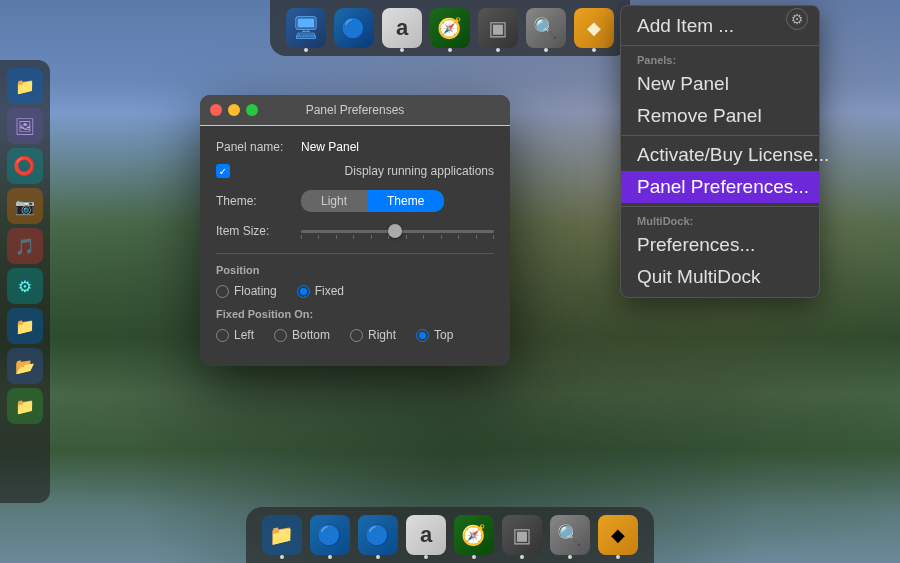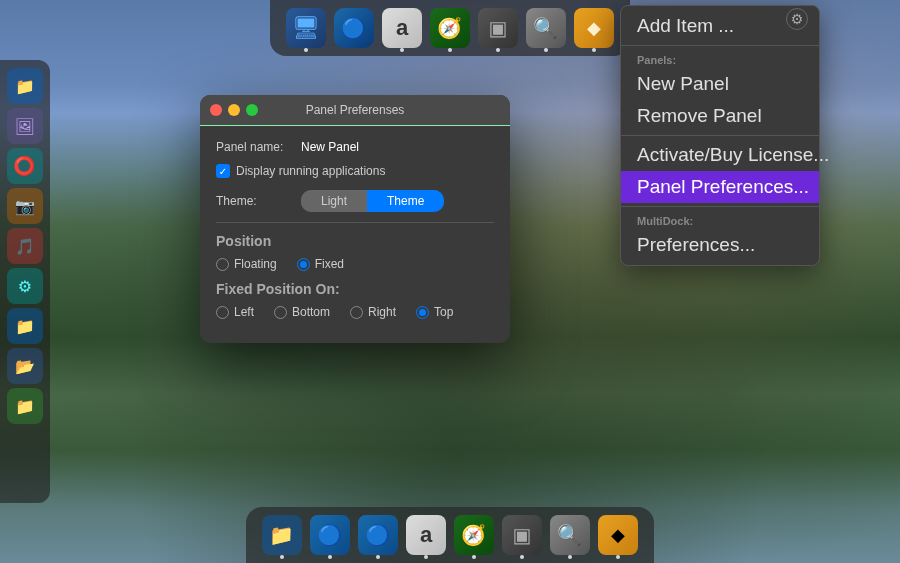--- a/index.html
+++ b/index.html
@@ -210,20 +210,21 @@
     .form-value {
       color: #fff;
       font-size: 12px;
     }
 
     .checkbox-row {
       display: flex;
       align-items: center;
       margin-bottom: 12px;
       gap: 6px;
+      justify-content: space-between;
     }
 
     .checkbox {
       width: 14px;
       height: 14px;
       background: #007aff;
       border-radius: 3px;
       display: flex;
       align-items: center;
       justify-content: center;
@@ -303,21 +304,21 @@
     }
 
     .slider-tick {
       width: 1px;
       height: 4px;
       background: #666;
     }
 
     .section-label {
       color: #aaa;
-      font-size: 14px;
+      font-size: 11px;
       font-weight: 600;
       margin-bottom: 8px;
     }
 
     .position-row {
       display: flex;
       align-items: flex-end;
       gap: 20px;
       margin-bottom: 10px;
     }
@@ -447,20 +448,21 @@
   <div class="menu-separator"></div>
   <div class="menu-section-label">Panels:</div>
   <div class="menu-item">New Panel</div>
   <div class="menu-item">Remove Panel</div>
   <div class="menu-separator"></div>
   <div class="menu-item">Activate/Buy License...</div>
   <div class="menu-item active">Panel Preferences...</div>
   <div class="menu-separator"></div>
   <div class="menu-section-label">MultiDock:</div>
   <div class="menu-item">Preferences...</div>
+  <div class="menu-item">Quit MultiDock</div>
 </div>
 
 <div class="top-dock">
   <div class="dock-icon icon-monitor" style="background:linear-gradient(135deg,#2a5a9a,#1a3a6a);color:#5ab0ff;font-size:22px;">🖥</div>
   <div class="dock-icon" style="background:linear-gradient(135deg,#1a6aaa,#0a4a8a);border-radius:10px;overflow:hidden;">
     <div style="width:40px;height:40px;background:linear-gradient(135deg,#1a6aaa,#0a3a7a);display:flex;align-items:center;justify-content:center;font-size:20px;">🔵</div>
   </div>
   <div class="dock-icon icon-font" style="background:linear-gradient(135deg,#ddd,#bbb);color:#333;font-size:22px;font-weight:bold;">a</div>
   <div class="dock-icon" style="background:linear-gradient(135deg,#1a6a1a,#0a4a0a);color:#5af55a;font-size:20px;">🧭</div>
   <div class="dock-icon" style="background:linear-gradient(135deg,#555,#333);color:#aaa;font-size:20px;">▣</div>
@@ -503,20 +505,42 @@
     </div>
 
     <div class="form-row">
       <span class="form-label">Theme:</span>
       <div class="theme-toggle">
         <button class="theme-btn theme-btn-light">Light</button>
         <button class="theme-btn theme-btn-dark">Theme</button>
       </div>
     </div>
 
+    <div class="slider-row">
+      <span class="form-label">Item Size:</span>
+      <div class="slider-container">
+        <div class="slider-track">
+          <div class="slider-thumb"></div>
+        </div>
+        <div class="slider-ticks">
+          <div class="slider-tick"></div>
+          <div class="slider-tick"></div>
+          <div class="slider-tick"></div>
+          <div class="slider-tick"></div>
+          <div class="slider-tick"></div>
+          <div class="slider-tick"></div>
+          <div class="slider-tick"></div>
+          <div class="slider-tick"></div>
+          <div class="slider-tick"></div>
+          <div class="slider-tick"></div>
+          <div class="slider-tick"></div>
+          <div class="slider-tick"></div>
+        </div>
+      </div>
+    </div>
 
     <div class="divider"></div>
 
     <div class="section-label">Position</div>
     <div class="position-row">
       <div class="radio-option">
         <div class="radio-outer"></div>
         <span class="radio-label">Floating</span>
       </div>
       <div class="radio-option">

